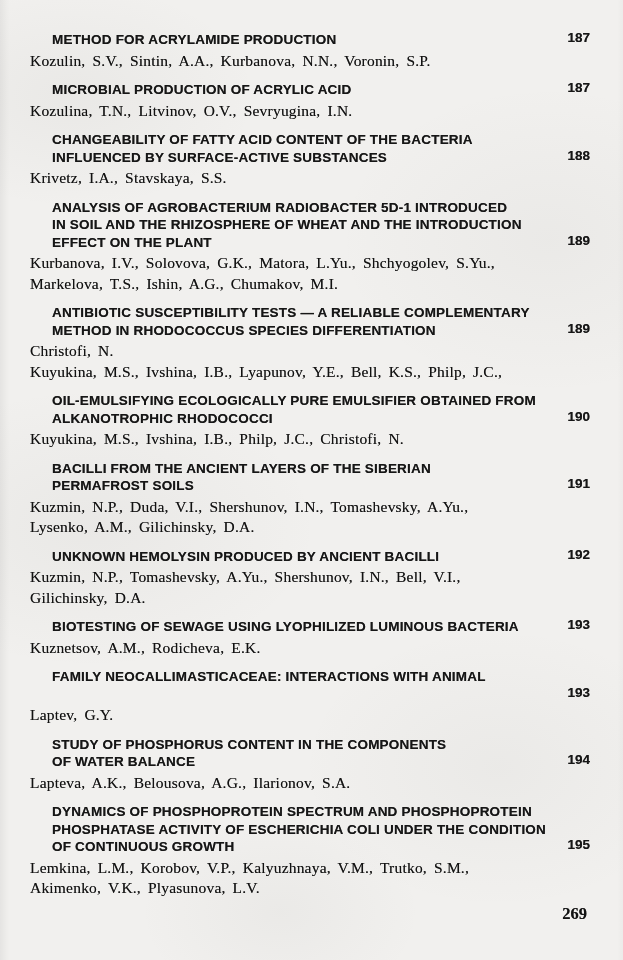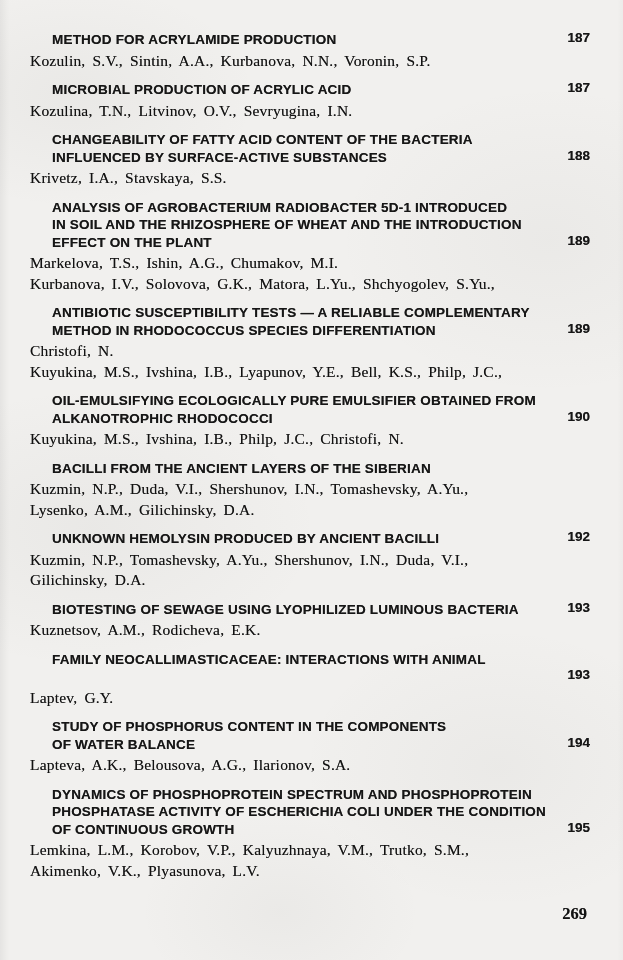--- a/index.html
+++ b/index.html
@@ -114,22 +114,22 @@
         </div>
   </section>
 
   <section class="entry">
     <div class="title-block">
           <div class="t-line"><span class="t-text">ANALYSIS OF AGROBACTERIUM RADIOBACTER 5D-1 INTRODUCED</span></div>
           <div class="t-line"><span class="t-text">IN SOIL AND THE RHIZOSPHERE OF WHEAT AND THE INTRODUCTION</span></div>
           <div class="t-line"><span class="t-text">EFFECT ON THE PLANT</span><span class="pageno">189</span></div>
         </div>
     <div class="authors">
+          <div class="a-line">Kurbanova, I.V., Solovova, G.K., Matora, L.Yu., Shchyogolev, S.Yu.,</div>
           <div class="a-line">Markelova, T.S., Ishin, A.G., Chumakov, M.I.</div>
-          <div class="a-line">Kurbanova, I.V., Solovova, G.K., Matora, L.Yu., Shchyogolev, S.Yu.,</div>
         </div>
   </section>
 
   <section class="entry">
     <div class="title-block">
           <div class="t-line"><span class="t-text">ANTIBIOTIC SUSCEPTIBILITY TESTS — A RELIABLE COMPLEMENTARY</span></div>
           <div class="t-line"><span class="t-text">METHOD IN RHODOCOCCUS SPECIES DIFFERENTIATION</span><span class="pageno">189</span></div>
         </div>
     <div class="authors">
           <div class="a-line">Christofi, N.</div>
@@ -143,33 +143,34 @@
           <div class="t-line"><span class="t-text">ALKANOTROPHIC RHODOCOCCI</span><span class="pageno">190</span></div>
         </div>
     <div class="authors">
           <div class="a-line">Kuyukina, M.S., Ivshina, I.B., Philp, J.C., Christofi, N.</div>
         </div>
   </section>
 
   <section class="entry">
     <div class="title-block">
           <div class="t-line"><span class="t-text">BACILLI FROM THE ANCIENT LAYERS OF THE SIBERIAN</span></div>
+          <div class="t-line"><span class="t-text">PERMAFROST SOILS</span><span class="pageno">191</span></div>
         </div>
     <div class="authors">
           <div class="a-line">Kuzmin, N.P., Duda, V.I., Shershunov, I.N., Tomashevsky, A.Yu.,</div>
           <div class="a-line">Lysenko, A.M., Gilichinsky, D.A.</div>
         </div>
   </section>
 
   <section class="entry">
     <div class="title-block">
           <div class="t-line"><span class="t-text">UNKNOWN HEMOLYSIN PRODUCED BY ANCIENT BACILLI</span><span class="pageno">192</span></div>
         </div>
     <div class="authors">
-          <div class="a-line">Kuzmin, N.P., Tomashevsky, A.Yu., Shershunov, I.N., Duda, V.I.,</div>
+          <div class="a-line">Kuzmin, N.P., Tomashevsky, A.Yu., Shershunov, I.N., Bell, V.I.,</div>
           <div class="a-line">Gilichinsky, D.A.</div>
         </div>
   </section>
 
   <section class="entry">
     <div class="title-block">
           <div class="t-line"><span class="t-text">BIOTESTING OF SEWAGE USING LYOPHILIZED LUMINOUS BACTERIA</span><span class="pageno">193</span></div>
         </div>
     <div class="authors">
           <div class="a-line">Kuznetsov, A.M., Rodicheva, E.K.</div>

